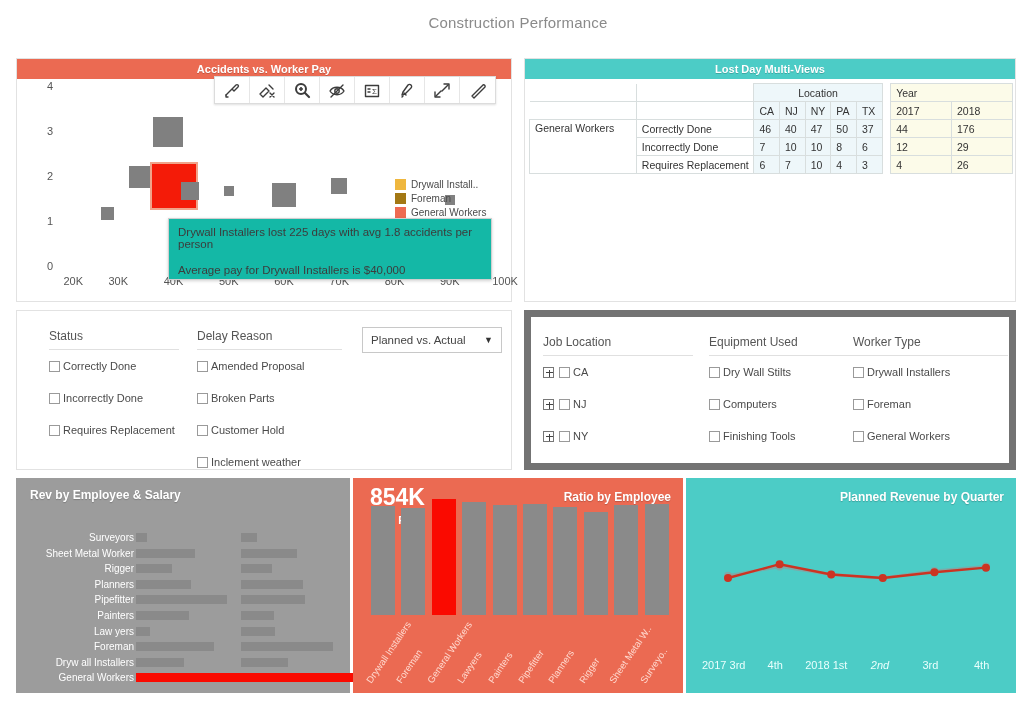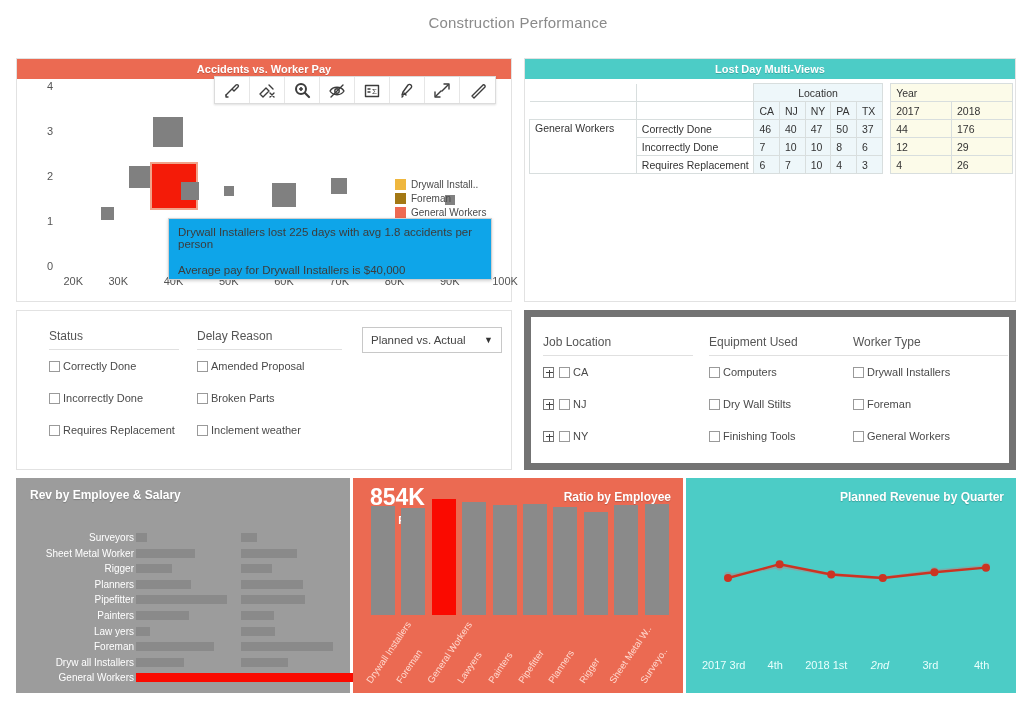--- a/index.html
+++ b/index.html
@@ -47,21 +47,21 @@
     background:#fff; border:1px solid #dcdcdc; display:flex; z-index:6;
     box-shadow:0 1px 2px rgba(0,0,0,.13);
   }
   .tb-btn { width:35px; height:26px; display:flex; align-items:center; justify-content:center;
             border-right:1px solid #e6e6e6; cursor:pointer; }
   .tb-btn:last-child { border-right:none; }
 
   
   .tooltip {
     position:absolute; left:168px; top:218px; width:324px; height:62px;
-    background:#0ea5e9; border:1px solid #cfcfcf; z-index:7;
+    background:#14b8a6; border:1px solid #cfcfcf; z-index:7;
     box-shadow:0 1px 3px rgba(0,0,0,.18); padding:7px 9px;
   }
   .tooltip p { margin:0 0 14px 0; font-size:11.5px; color:#3c3c3c; }
   .tooltip p:last-child { margin-bottom:0; }
 
   
   #table-panel { left:524px; top:58px; width:492px; height:244px; }
   table.mv { border-collapse:collapse; width:484px; margin:4px; table-layout:fixed; }
   table.mv td, table.mv th {
     border:1px solid #d8dede; font-size:10.5px; color:#333;
@@ -343,20 +343,24 @@
     <div class="f-item">
           <span class="cbx"></span>
           <span class="f-lab">Amended Proposal</span>
         </div>
         <div class="f-item">
           <span class="cbx"></span>
           <span class="f-lab">Broken Parts</span>
         </div>
         <div class="f-item">
           <span class="cbx"></span>
+          <span class="f-lab">Customer Hold</span>
+        </div>
+        <div class="f-item">
+          <span class="cbx"></span>
           <span class="f-lab">Inclement weather</span>
         </div>
       </div>
   </div>
   <div class="dropdown">
     <span>Planned vs. Actual</span>
     <span class="caret">▼</span>
   </div>
 
   <div id="filters-right">
@@ -380,25 +384,25 @@
         <div class="f-item">
           <span class="plusbox"></span>
           <span class="cbx"></span>
           <span class="f-lab">PA</span>
         </div>
       </div>
     <div class="f-col" id="col-equipment" style="left:178px;width:150px;">
       <div class="f-title">Equipment Used</div>
     <div class="f-item">
           <span class="cbx"></span>
+          <span class="f-lab">Dry Wall Stilts</span>
+        </div>
+        <div class="f-item">
+          <span class="cbx"></span>
           <span class="f-lab">Computers</span>
-        </div>
-        <div class="f-item">
-          <span class="cbx"></span>
-          <span class="f-lab">Dry Wall Stilts</span>
         </div>
         <div class="f-item">
           <span class="cbx"></span>
           <span class="f-lab">Finishing Tools</span>
         </div>
         <div class="f-item">
           <span class="cbx"></span>
           <span class="f-lab">Hydraulic Equipment</span>
         </div>
       </div>

